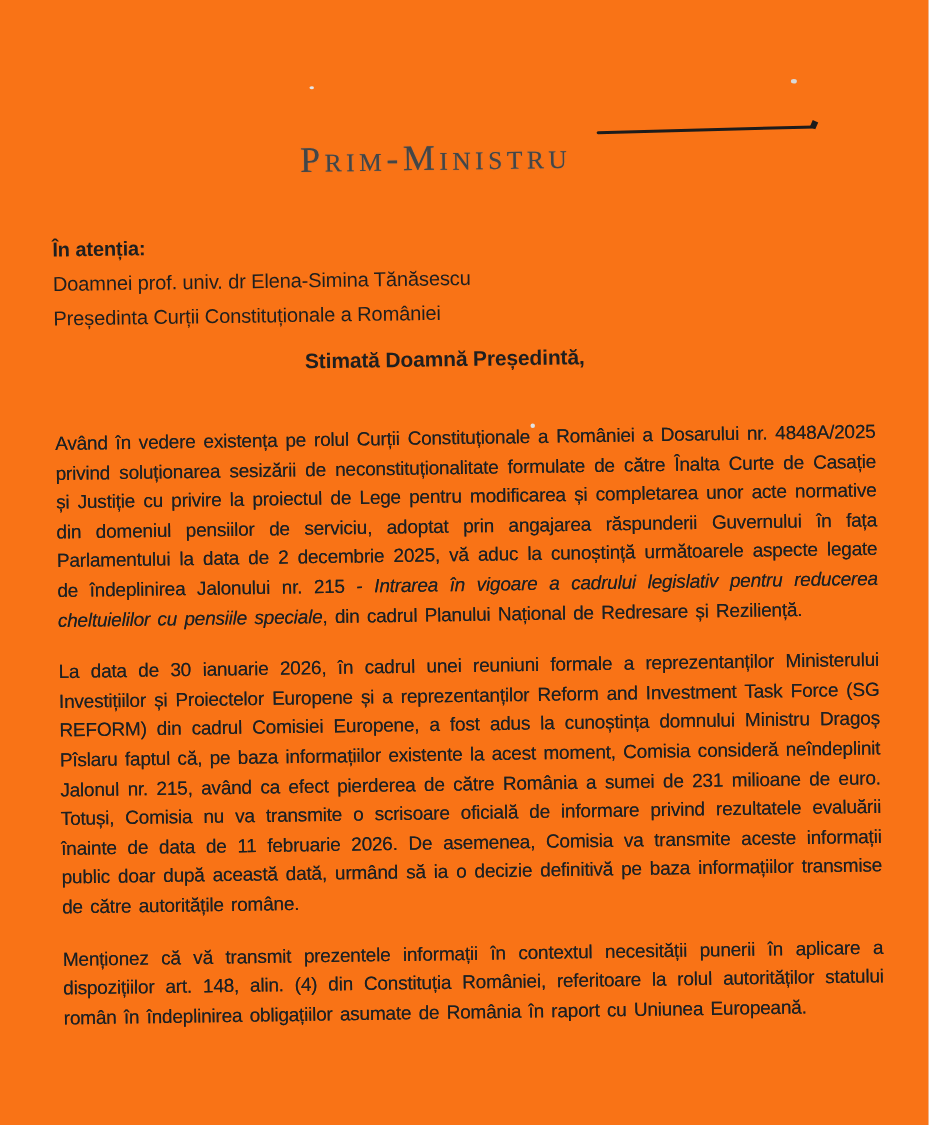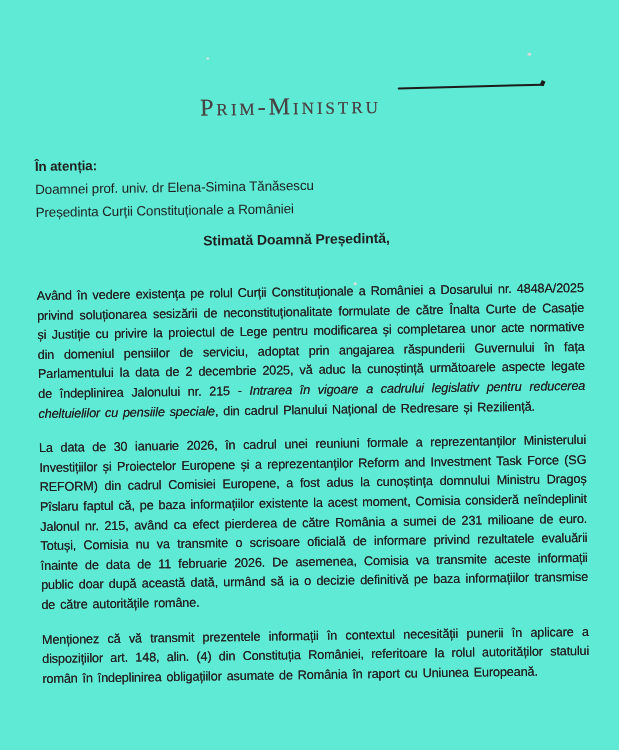--- a/index.html
+++ b/index.html
@@ -4,21 +4,21 @@
 <style>
   html, body {
     margin: 0;
     padding: 0;
     background: #e8e8e8;
   }
   .page {
     position: relative;
     width: 619px;
     height: 750px;
-    background: #5eead4;
+    background: #f97316;
     overflow: hidden;
     font-family: "Liberation Sans", sans-serif;
     color: #1f1f1f;
     box-sizing: border-box;
   }
   
   .scan {
     position: absolute;
     inset: 0;
     transform: rotate(-0.85deg);

